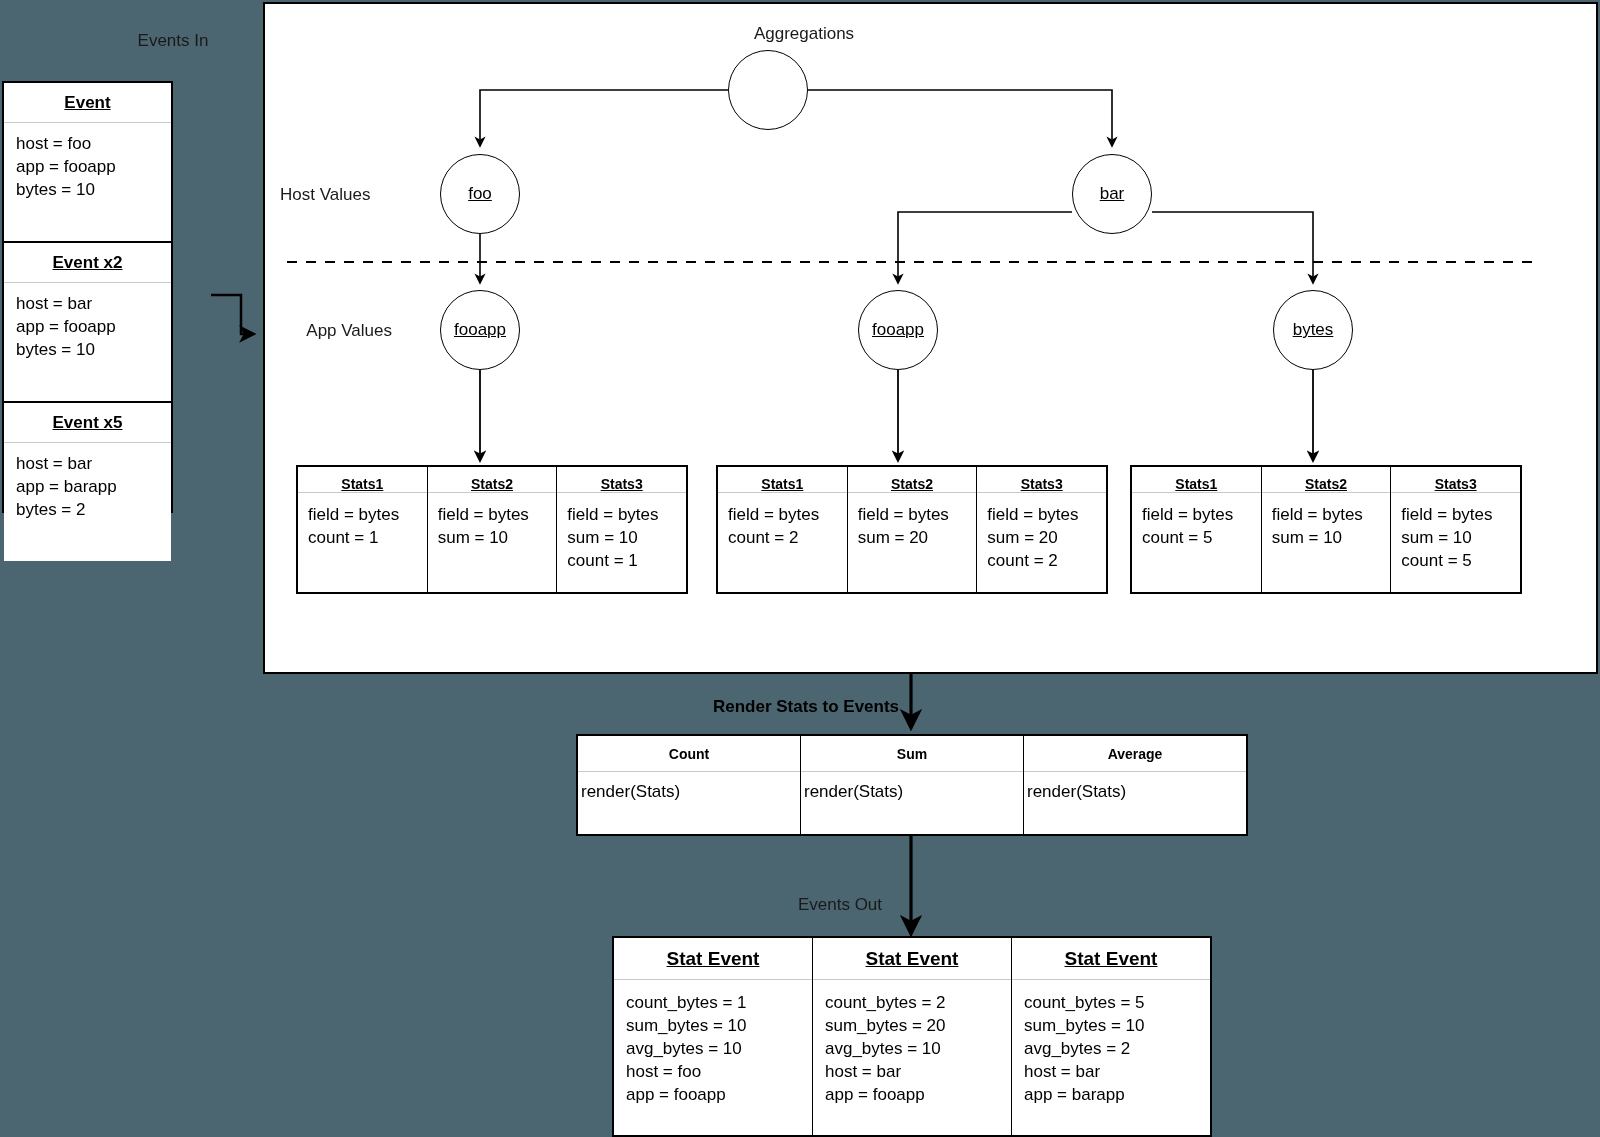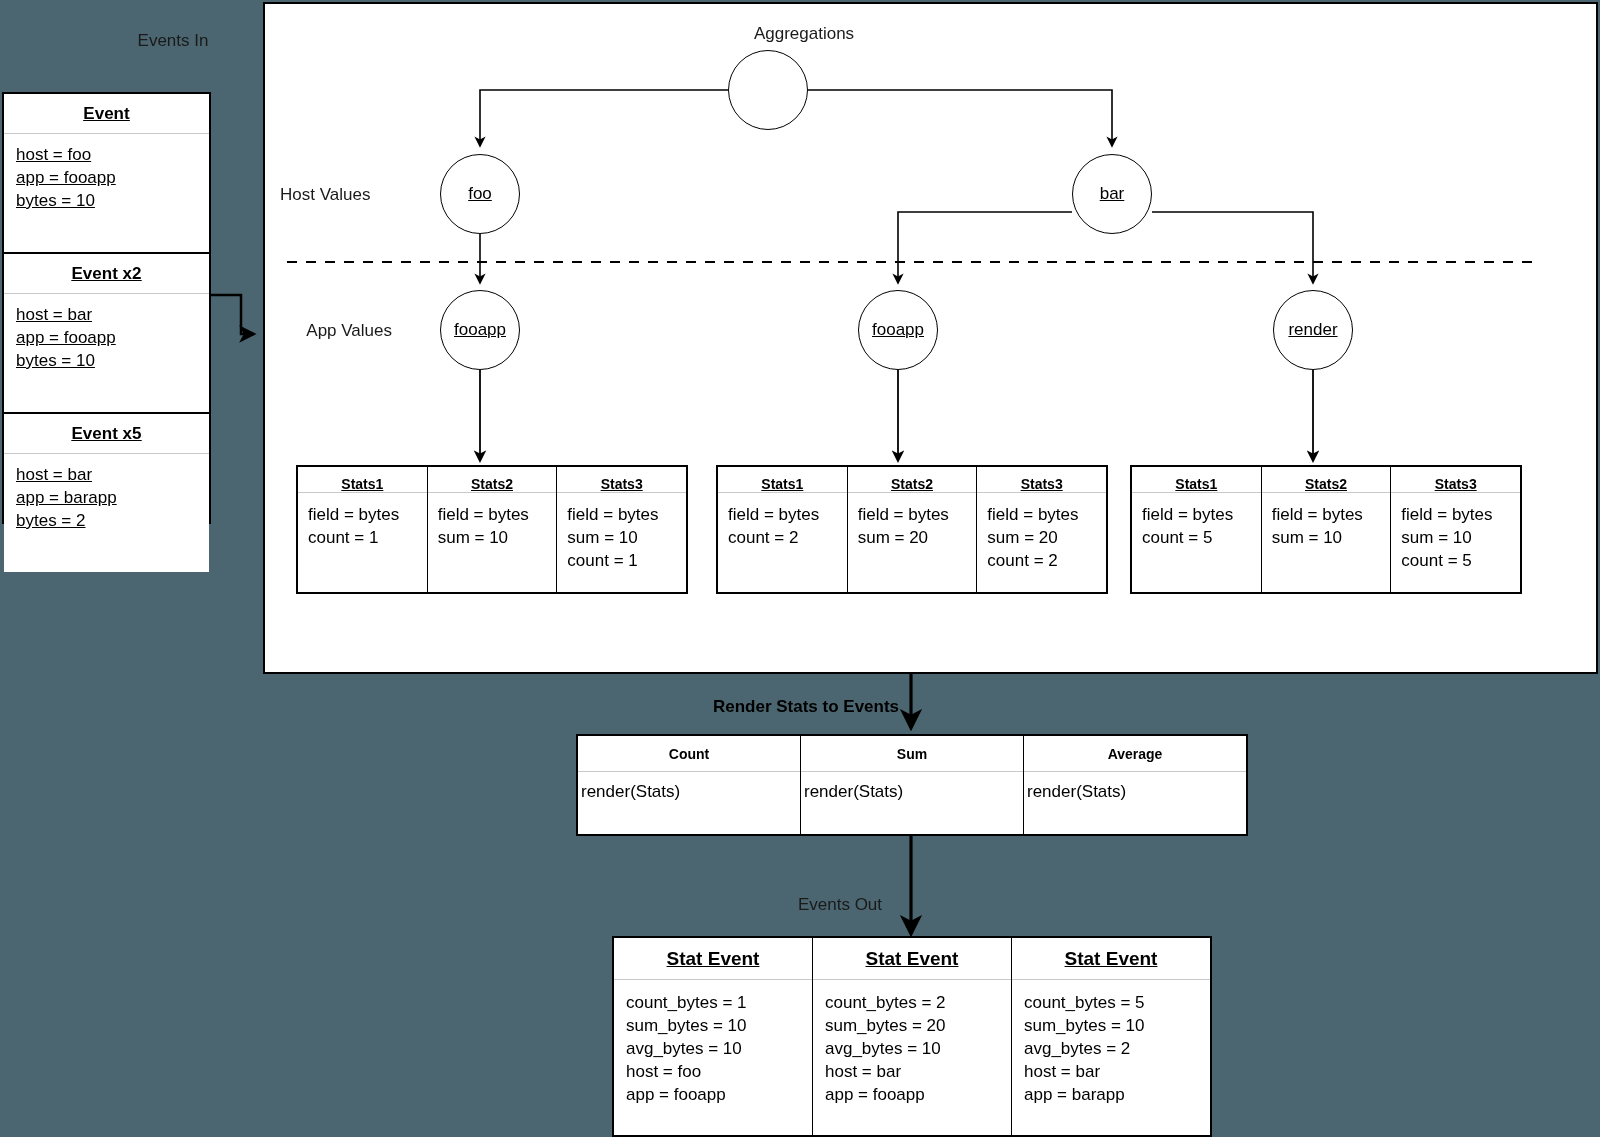--- a/index.html
+++ b/index.html
@@ -103,21 +103,21 @@
 
   svg{position:absolute;left:0;top:0;pointer-events:none;}
 </style>
 </head>
 <body>
 
 <div class="abs wbox" style="left:263px;top:2px;width:1335px;height:672px;"></div>
 
 <div class="abs lbl" style="left:103px;top:31px;width:140px;">Events In</div>
 
-<div class="abs wbox" style="left:2px;top:92px;width:209px;height:432px;text-decoration:underline;">
+<div class="abs wbox" style="left:2px;top:81px;width:171px;height:432px;">
   <div class="ev-card">
     <div class="ev-head">Event</div>
     <div class="ev-body" style="white-space:pre;height:97px;">host = foo
 app = fooapp
 bytes = 10</div>
   </div>
   <div class="ev-card ev-sep">
     <div class="ev-head">Event x2</div>
     <div class="ev-body" style="white-space:pre;height:97px;">host = bar
 app = fooapp
@@ -167,21 +167,21 @@
 
 <div class="abs lbl" style="left:280px;top:185px;width:130px;text-align:left;">Host Values</div>
 
 <div class="abs circ" style="left:440px;top:154px;width:80px;height:80px;">foo</div>
 <div class="abs circ" style="left:1072px;top:154px;width:80px;height:80px;">bar</div>
 
 <div class="abs lbl" style="left:262px;top:321px;width:130px;text-align:right;">App Values</div>
 
 <div class="abs circ" style="left:440px;top:290px;width:80px;height:80px;">fooapp</div>
 <div class="abs circ" style="left:858px;top:290px;width:80px;height:80px;">fooapp</div>
-<div class="abs circ" style="left:1273px;top:290px;width:80px;height:80px;">render</div>
+<div class="abs circ" style="left:1273px;top:290px;width:80px;height:80px;">bytes</div>
 
 <div class="abs stats-tbl" style="left:296px;top:465px;width:392px;height:129px;">
   <div class="stats-col">
     <div class="stats-col-h">Stats1</div>
     <div class="stats-col-b" style="white-space:pre;">field = bytes
 count = 1</div>
   </div>
   <div class="stats-col">
     <div class="stats-col-h">Stats2</div>
     <div class="stats-col-b" style="white-space:pre;">field = bytes

